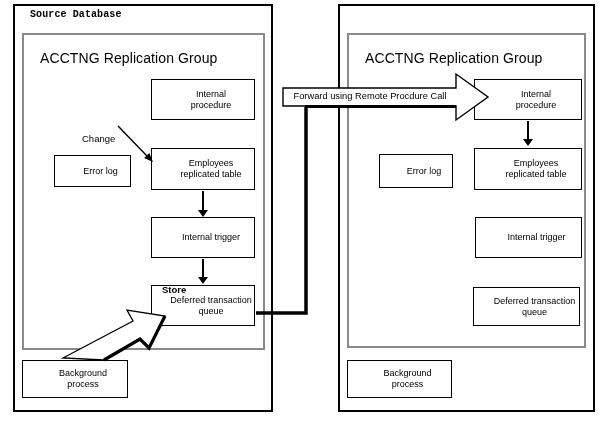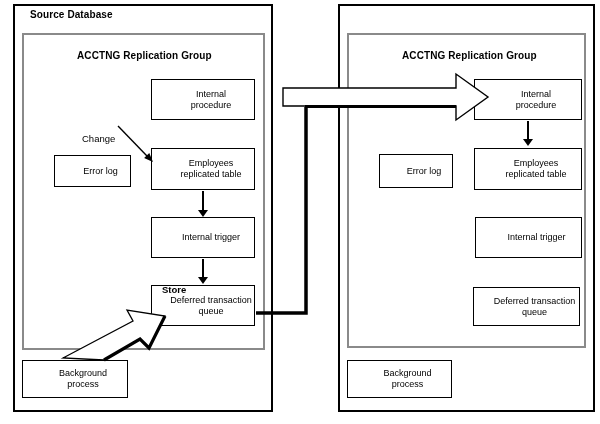--- a/index.html
+++ b/index.html
@@ -11,25 +11,25 @@
     position:absolute; box-sizing:border-box;
     border:2px solid #000; background:#fff;
   }
   .groupbox {
     position:absolute; box-sizing:border-box;
     border:2px solid #8a8a8a; background:#fff;
   }
   .dbtitle {
     position:absolute; font-weight:bold; font-size:10px; letter-spacing:0.1px;
     white-space:nowrap;
+    font-family:Liberation Mono, monospace;
   }
   .grouptitle {
-    position:absolute; font-weight:bold; font-size:10px; letter-spacing:0.1px;
+    position:absolute; font-weight:normal; font-size:14px; letter-spacing:0.1px;
     white-space:nowrap;
-    margin-left:37px;
   }
   .node {
     position:absolute; box-sizing:border-box;
     border:1px solid #000; background:#fff;
     display:flex; align-items:center; justify-content:center;padding-left:16px;
   }
   .node-label {
     font-size:9px; line-height:1.2; text-align:center; white-space:pre-line;
   }
   .ann {
@@ -134,14 +134,15 @@
     <line x1="203" y1="191" x2="203" y2="211" stroke="#000" stroke-width="2"></line>
     <polygon points="198,210 208,210 203,217" fill="#000"></polygon>
 
     <line x1="203" y1="259" x2="203" y2="278" stroke="#000" stroke-width="2"></line>
     <polygon points="198,277 208,277 203,284" fill="#000"></polygon>
 
     <line x1="528" y1="121" x2="528" y2="140" stroke="#000" stroke-width="2"></line>
     <polygon points="523,139 533,139 528,146" fill="#000"></polygon>
   </svg>
 
+  <div class="flow-label">Forward using Remote Procdure Call</div>
 
 </div>
 
 </body></html>

